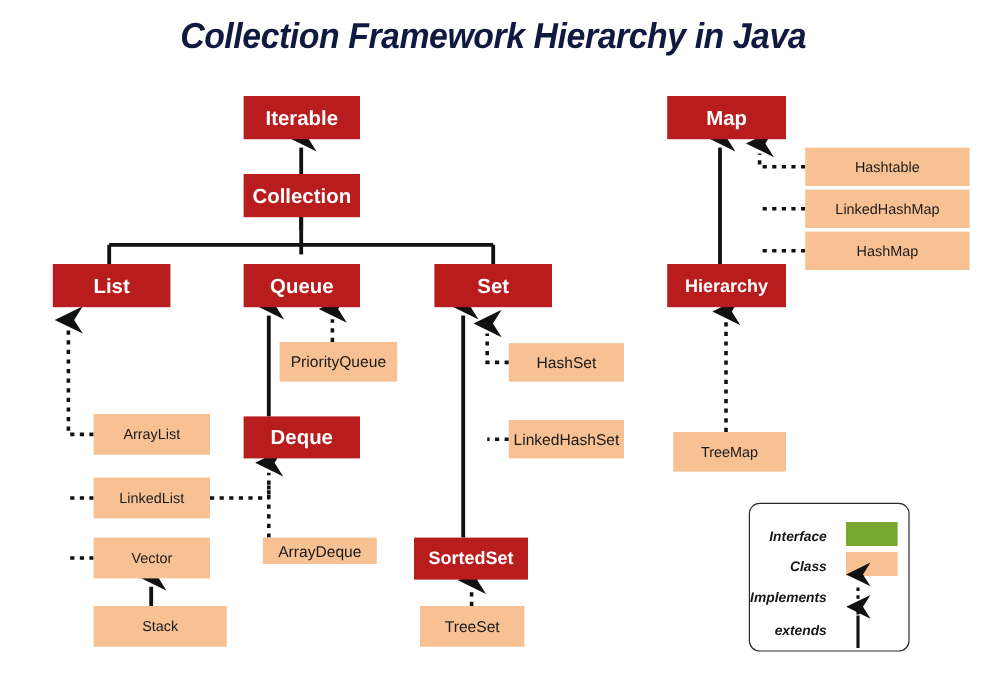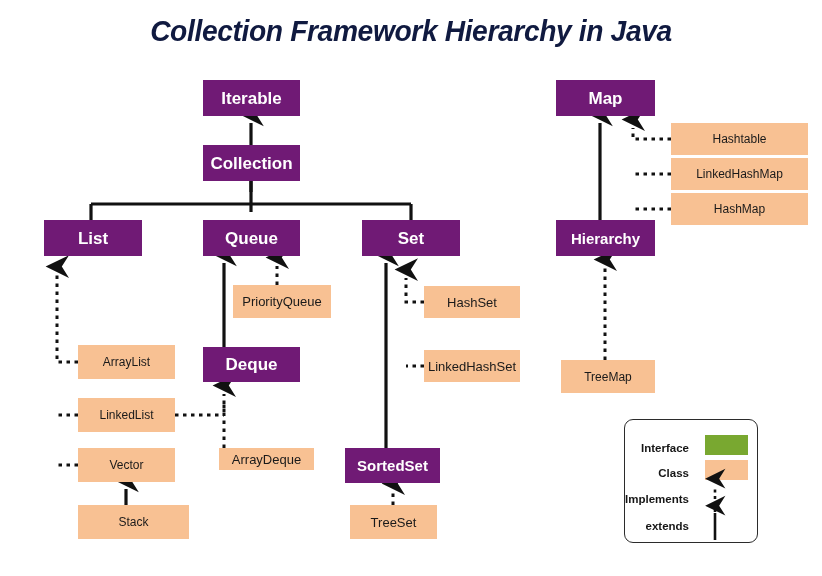--- a/index.html
+++ b/index.html
@@ -40,21 +40,21 @@
   .node {
     position: absolute;
     box-sizing: border-box;
     display: flex;
     align-items: center;
     justify-content: center;
     text-align: center;
     line-height: 1;
   }
   .iface {
-    background: #701a75;
+    background: #b91c1c;
     color: #ffffff;
     font-weight: bold;
     font-size: 17px;
   }
   .iface.small { font-size: 15px; }
   .klass {
     background: #f8c193;
     color: #1a1a1a;
     font-weight: normal;
     font-size: 12px;
@@ -67,20 +67,21 @@
     width: 134px;
     height: 124px;
     box-sizing: border-box;
     background: #ffffff;
     border: 1.5px solid #2b2b2b;
     border-radius: 9px;
   }
   .legend-label {
     position: absolute;
     right: 68px;
+    font-style: italic;
     font-weight: bold;
     font-size: 11.5px;
     color: #161616;
     white-space: nowrap;
     text-align: right;
   }
   .legend-swatch {
     position: absolute;
     left: 80px;
     width: 43px;

